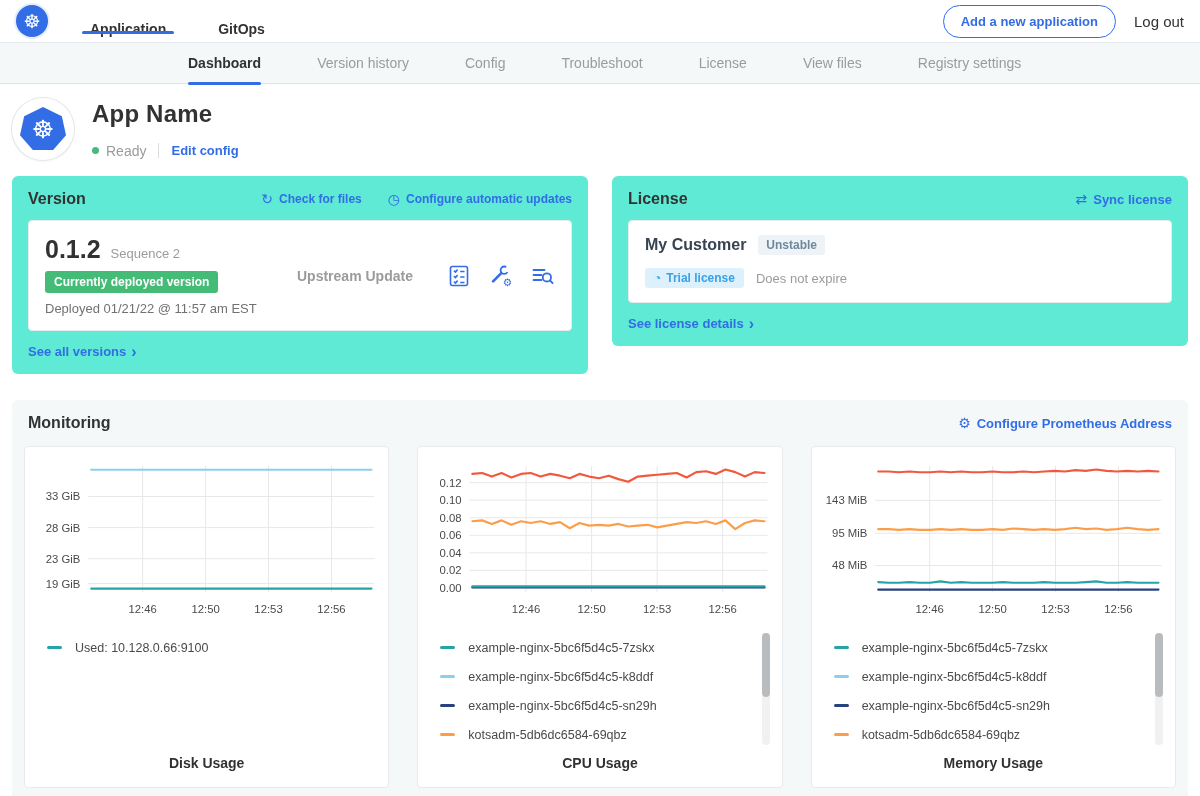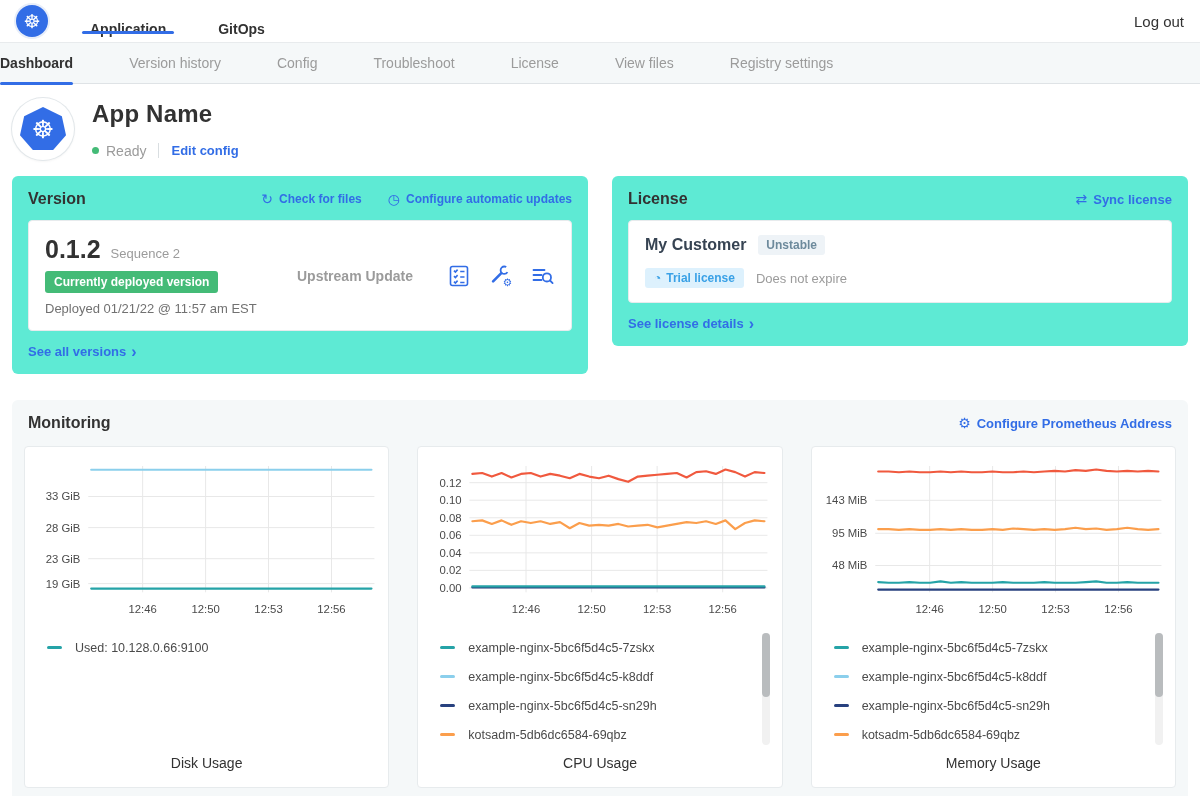--- a/index.html
+++ b/index.html
@@ -16,21 +16,21 @@
   .top-tab.active::after { content:""; position:absolute; left:-4px; right:-4px; bottom:0;
     height:3px; background:#326de6; border-radius:2px; }
   .top-right { margin-left:auto; display:flex; align-items:center; gap:18px; }
   .add-btn { border:1px solid #326de6; color:#326de6; font-weight:700; font-size:13px;
     border-radius:17px; padding:8px 17px; background:#fff; cursor:pointer;
     font-family:"Liberation Sans", sans-serif; }
   .logout { font-size:15px; color:#323232; cursor:pointer; }
 
   
   .subnav { height:42px; background:#f5f8f9; border-top:1px solid #e8ebed;
-    border-bottom:1px solid #dfe3e6; display:flex; align-items:center; }
+    border-bottom:1px solid #dfe3e6; display:flex; align-items:center; padding-left:188px; }
   .subnav-item { font-size:14px; color:#9b9b9b; margin-right:56px; height:42px;
     line-height:42px; position:relative; cursor:pointer; white-space:nowrap; }
   .subnav-item.active { color:#323232; font-weight:700; }
   .subnav-item.active::after { content:""; position:absolute; left:0; right:0; bottom:-1px;
     height:3px; background:#326de6; border-radius:2px; }
 
   
   .app-header { display:flex; align-items:center; padding:14px 0 0 12px; }
   .avatar { width:62px; height:62px; border-radius:50%; background:#fff;
     box-shadow:0 0 0 1px #e2e7ea, 0 1px 3px rgba(0,0,0,.08);
@@ -87,35 +87,36 @@
   .mon-head { display:flex; align-items:center; padding:0 4px; }
   .mon-title { font-size:16px; font-weight:700; }
   .mon-link { margin-left:auto; font-size:13px; display:flex; align-items:center; gap:6px; }
   .charts { display:flex; gap:28px; margin-top:14px; }
   .chart-card { flex:1; min-width:0; background:#fff; border:1px solid #e7ebed; border-radius:4px;
     padding:8px 8px 12px; height:342px; display:flex; flex-direction:column; position:relative; }
   .chart-card svg { width:100%; height:172px; }
   .legend { height:122px; padding:6px 0 0 14px; overflow:hidden; }
   .legend-row { display:flex; align-items:center; height:29px; font-size:12.5px; color:#4a4a4a; }
   .dash { width:15px; height:3px; border-radius:2px; margin-right:13px; flex:none; }
-  .chart-title { margin-top:auto; text-align:center; font-size:14px; font-weight:400; padding:6px 0 4px; }
+  .chart-title { margin-top:auto; text-align:center; font-size:14px; font-weight:700; padding:6px 0 4px; }
   .scroll-track { display:none; position:absolute; right:12px; top:186px; width:8px; height:112px;
     background:#f1f1f1; border-radius:4px; }
   .scroll-thumb { width:8px; height:64px; background:#b9bcbe; border-radius:4px; }
 </style>
 </head>
 <body>
 
 <div class="topbar">
   <div class="brand">
     <span>☸</span>
   </div>
   <div class="top-tab active">Application</div>
   <div class="top-tab">GitOps</div>
   <div class="top-right">
+    <button class="add-btn">Add a new application</button>
     <span class="logout">Log out</span>
   </div>
 </div>
 
 <div class="subnav">
     <span class="subnav-item active">Dashboard</span>
     <span class="subnav-item">Version history</span>
     <span class="subnav-item">Config</span>
     <span class="subnav-item">Troubleshoot</span>
     <span class="subnav-item">License</span>

